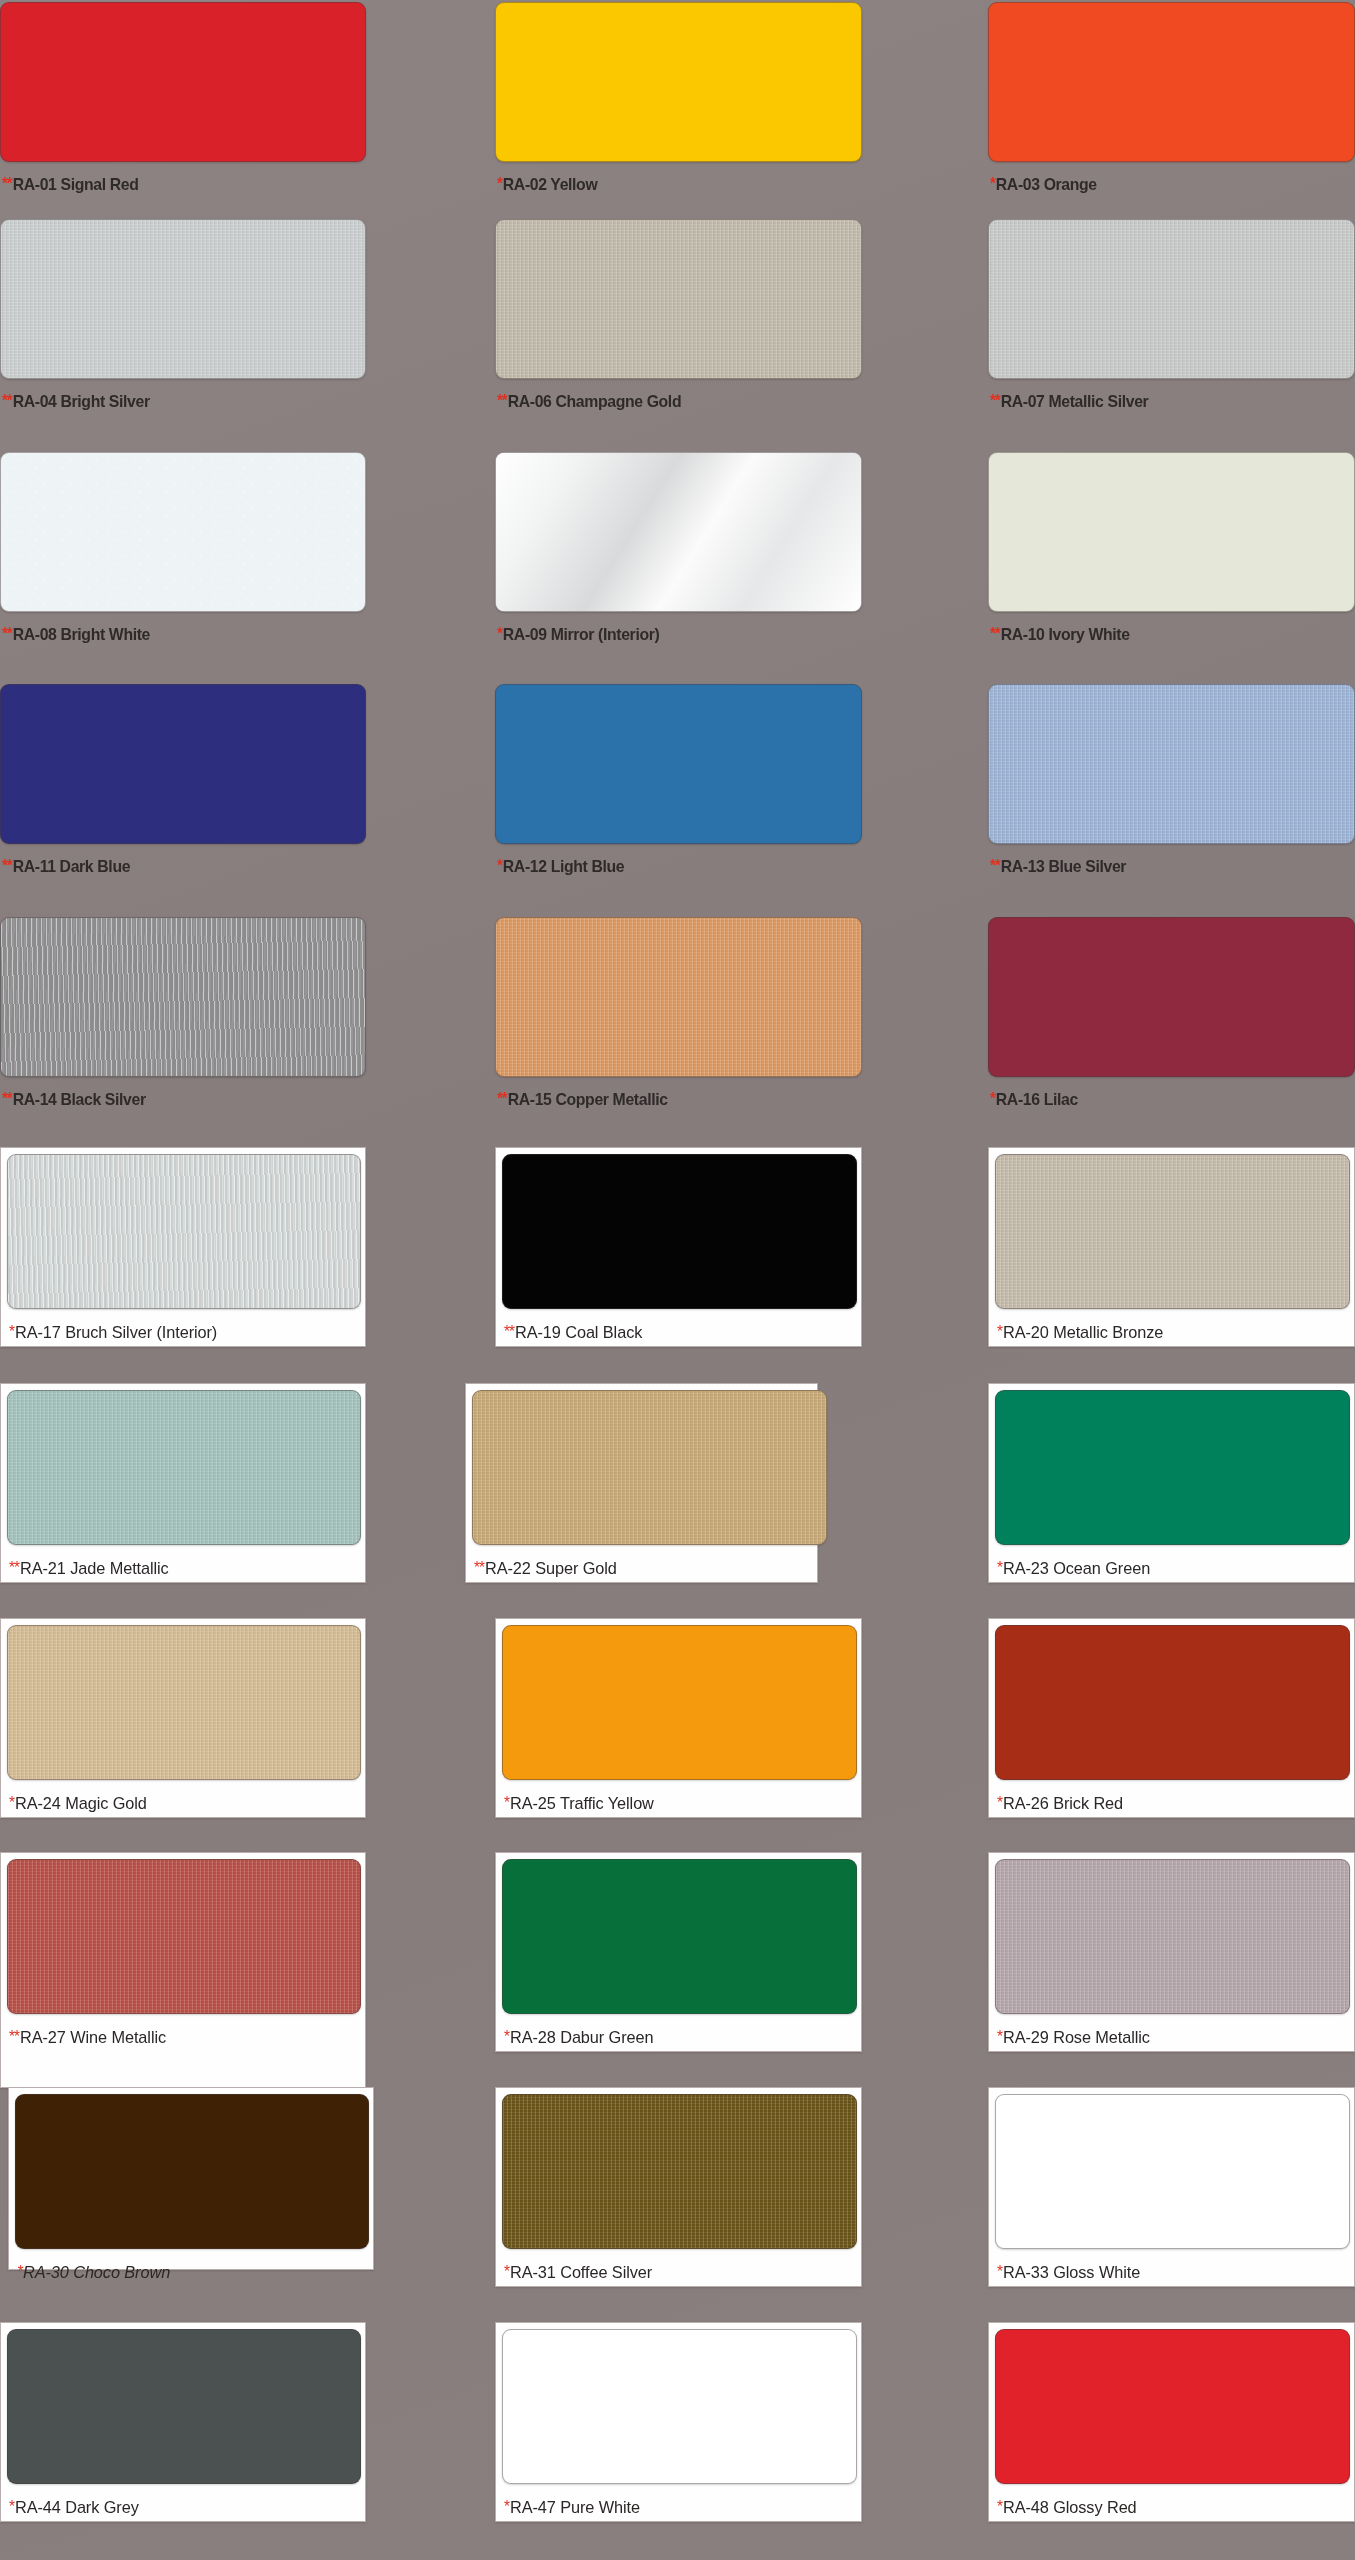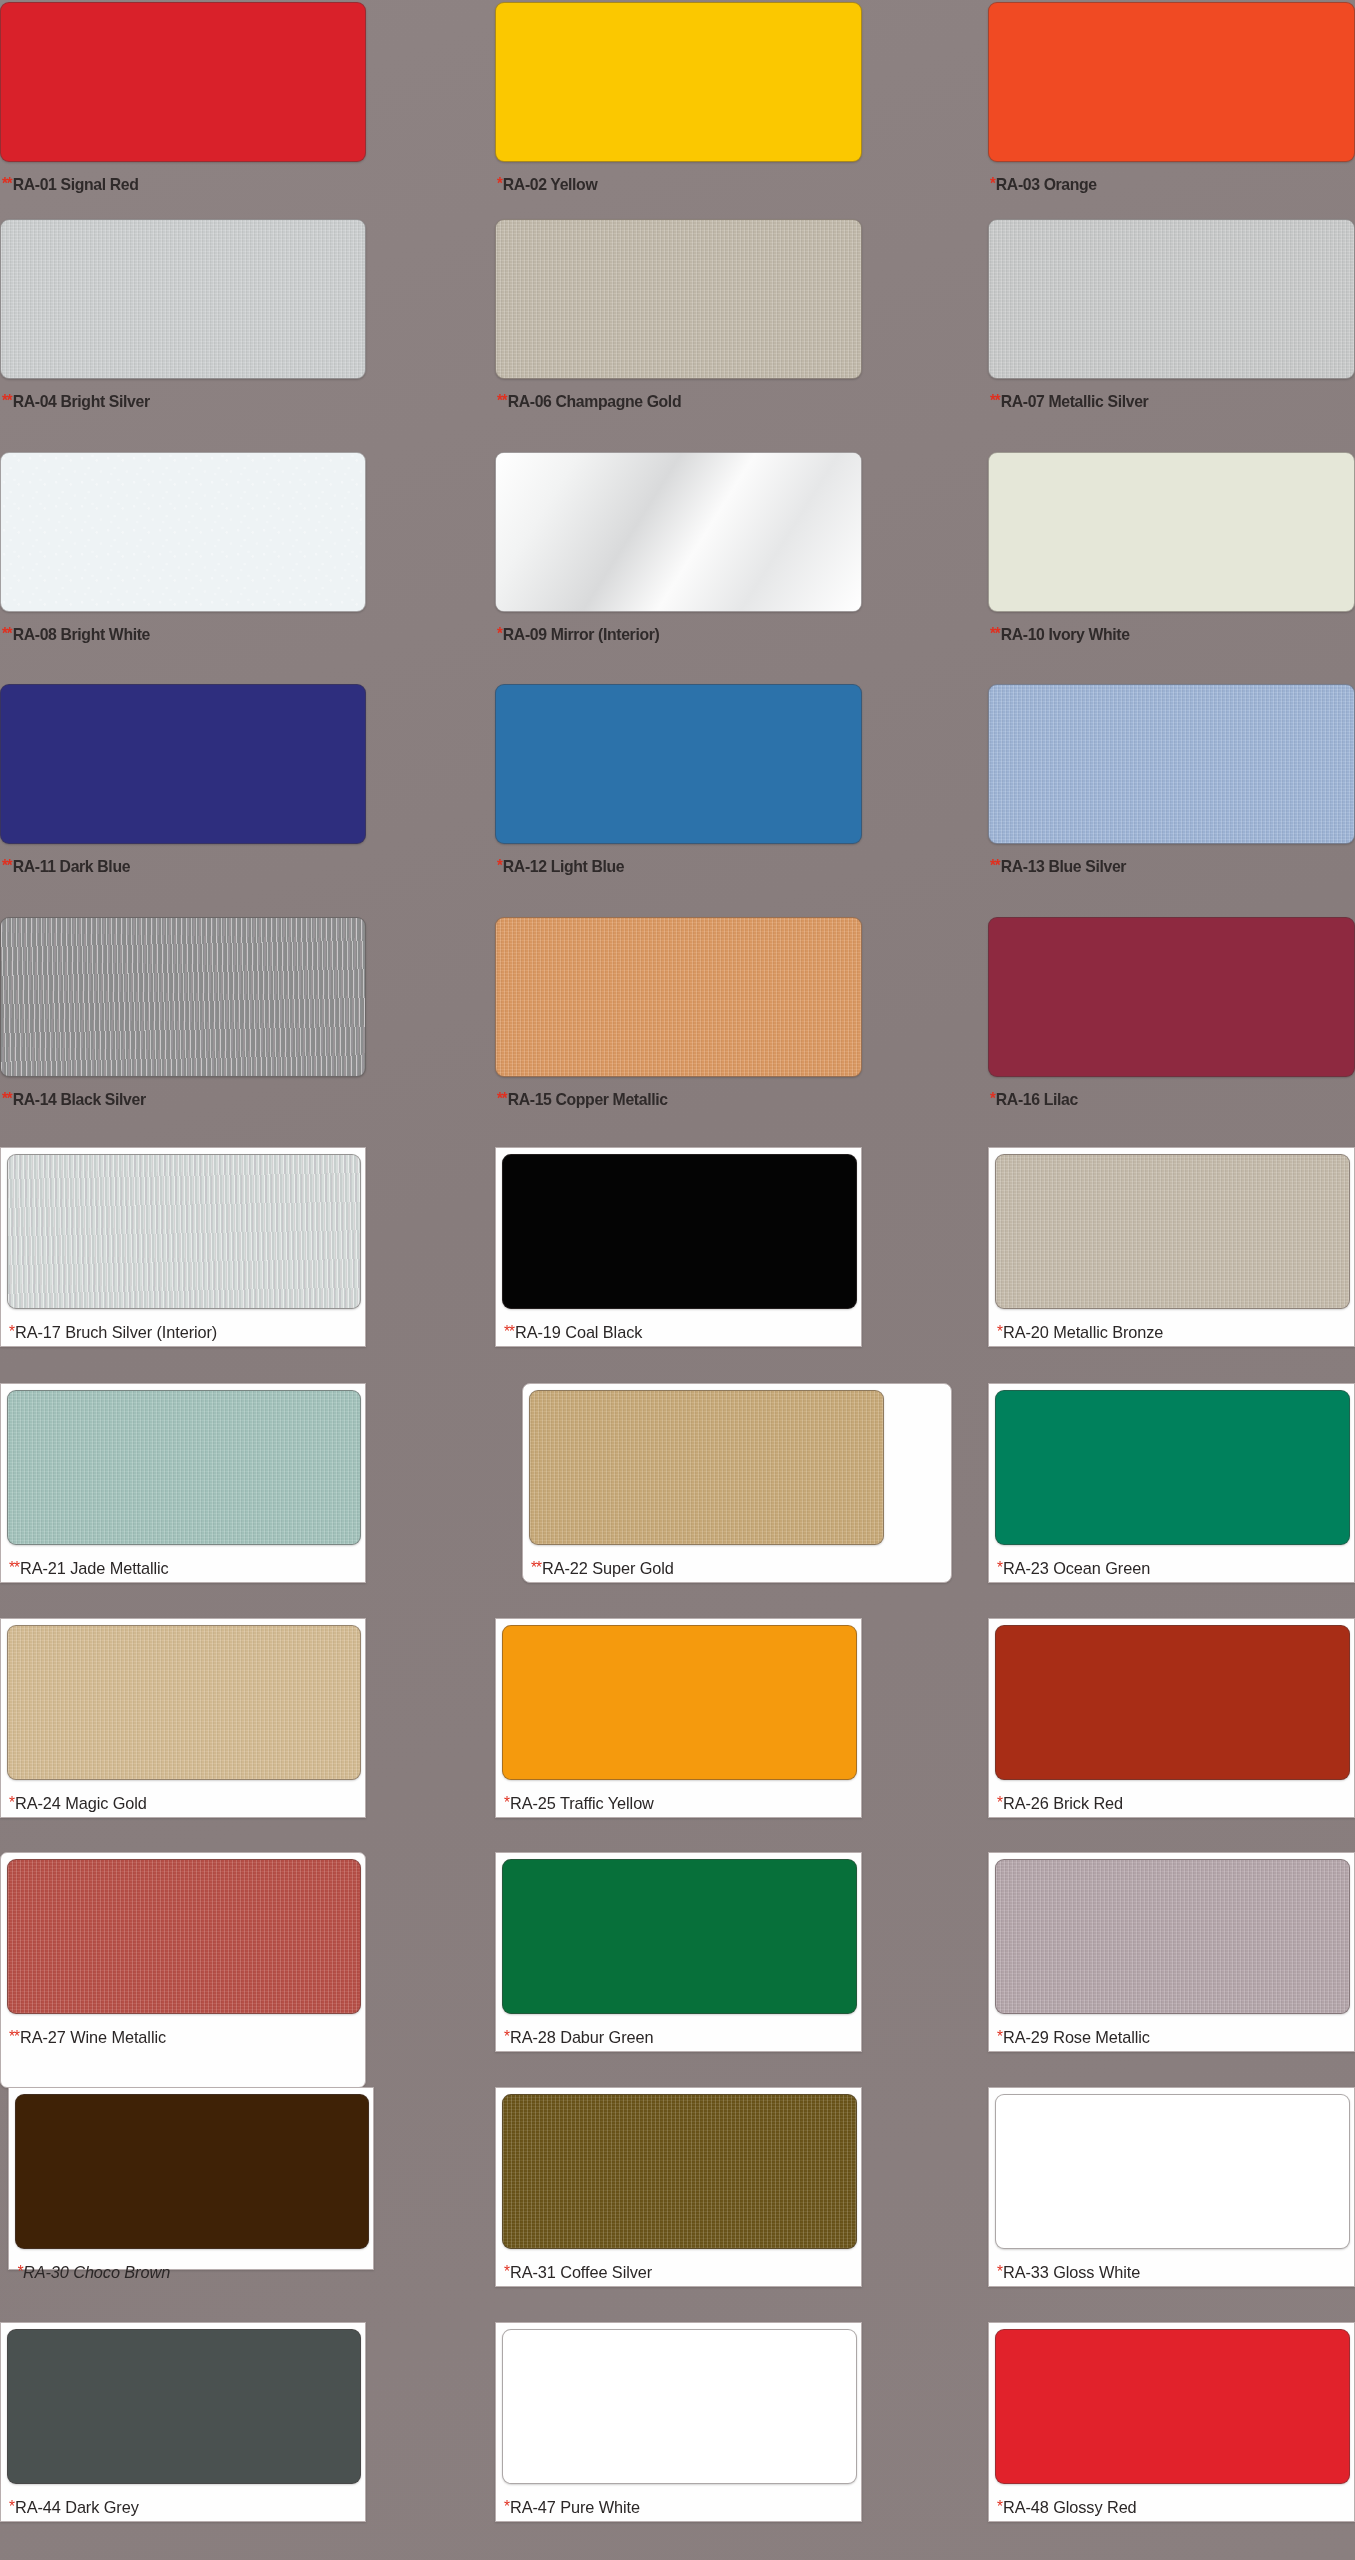--- a/index.html
+++ b/index.html
@@ -216,21 +216,21 @@
         <div class="grain"></div>
       </div>
       <div class="label-card" style="top: 175px;"><span class="star">*</span><span>RA-20 Metallic Bronze</span></div>
     </div>
     <div class="card" style="left: 0px; top: 1383px; width: 366px; height: 200px;">
       <div class="swatch metal" style="left: 6px; top: 6px; width: 354px; height: 155px; background: rgb(164, 196, 189);">
         <div class="grain"></div>
       </div>
       <div class="label-card" style="top: 175px;"><span class="star">**</span><span>RA-21 Jade Mettallic</span></div>
     </div>
-    <div class="card" style="left: 522px; top: 1383px; width: 430px; height: 200px; border-radius: 8px;">
+    <div class="card" style="left: 465px; top: 1383px; width: 353px; height: 200px;">
       <div class="swatch metal" style="left: 6px; top: 6px; width: 355px; height: 155px; background: rgb(201, 171, 121);">
         <div class="grain"></div>
       </div>
       <div class="label-card" style="top: 175px;"><span class="star">**</span><span>RA-22  Super Gold</span></div>
     </div>
     <div class="card" style="left: 988px; top: 1383px; width: 367px; height: 200px; padding-left: 45px;">
       <div class="swatch gloss" style="left: 6px; top: 6px; width: 355px; height: 155px; background: rgb(0, 129, 92);">
         <div class="grain"></div>
       </div>
       <div class="label-card" style="top: 175px;"><span class="star">*</span><span>RA-23 Ocean Green</span></div>
@@ -246,21 +246,21 @@
         <div class="grain"></div>
       </div>
       <div class="label-card" style="top: 175px;"><span class="star">*</span><span>RA-25 Traffic Yellow</span></div>
     </div>
     <div class="card" style="left: 988px; top: 1618px; width: 367px; height: 200px;">
       <div class="swatch gloss" style="left: 6px; top: 6px; width: 355px; height: 155px; background: rgb(168, 45, 22);">
         <div class="grain"></div>
       </div>
       <div class="label-card" style="top: 175px;"><span class="star">*</span><span>RA-26 Brick Red</span></div>
     </div>
-    <div class="card" style="left: 0px; top: 1852px; width: 366px; height: 236px; border-radius: 7px;">
+    <div class="card" style="left: 0px; top: 1852px; width: 366px; height: 236px;">
       <div class="swatch metal" style="left: 6px; top: 6px; width: 354px; height: 155px; background: rgb(185, 80, 72);">
         <div class="grain"></div>
       </div>
       <div class="label-card" style="top: 175px;"><span class="star">**</span><span>RA-27 Wine Metallic</span></div>
     </div>
     <div class="card" style="left: 495px; top: 1852px; width: 367px; height: 200px;">
       <div class="swatch gloss" style="left: 6px; top: 6px; width: 355px; height: 155px; background: rgb(7, 112, 58);">
         <div class="grain"></div>
       </div>
       <div class="label-card" style="top: 175px;"><span class="star">*</span><span>RA-28 Dabur Green</span></div>

